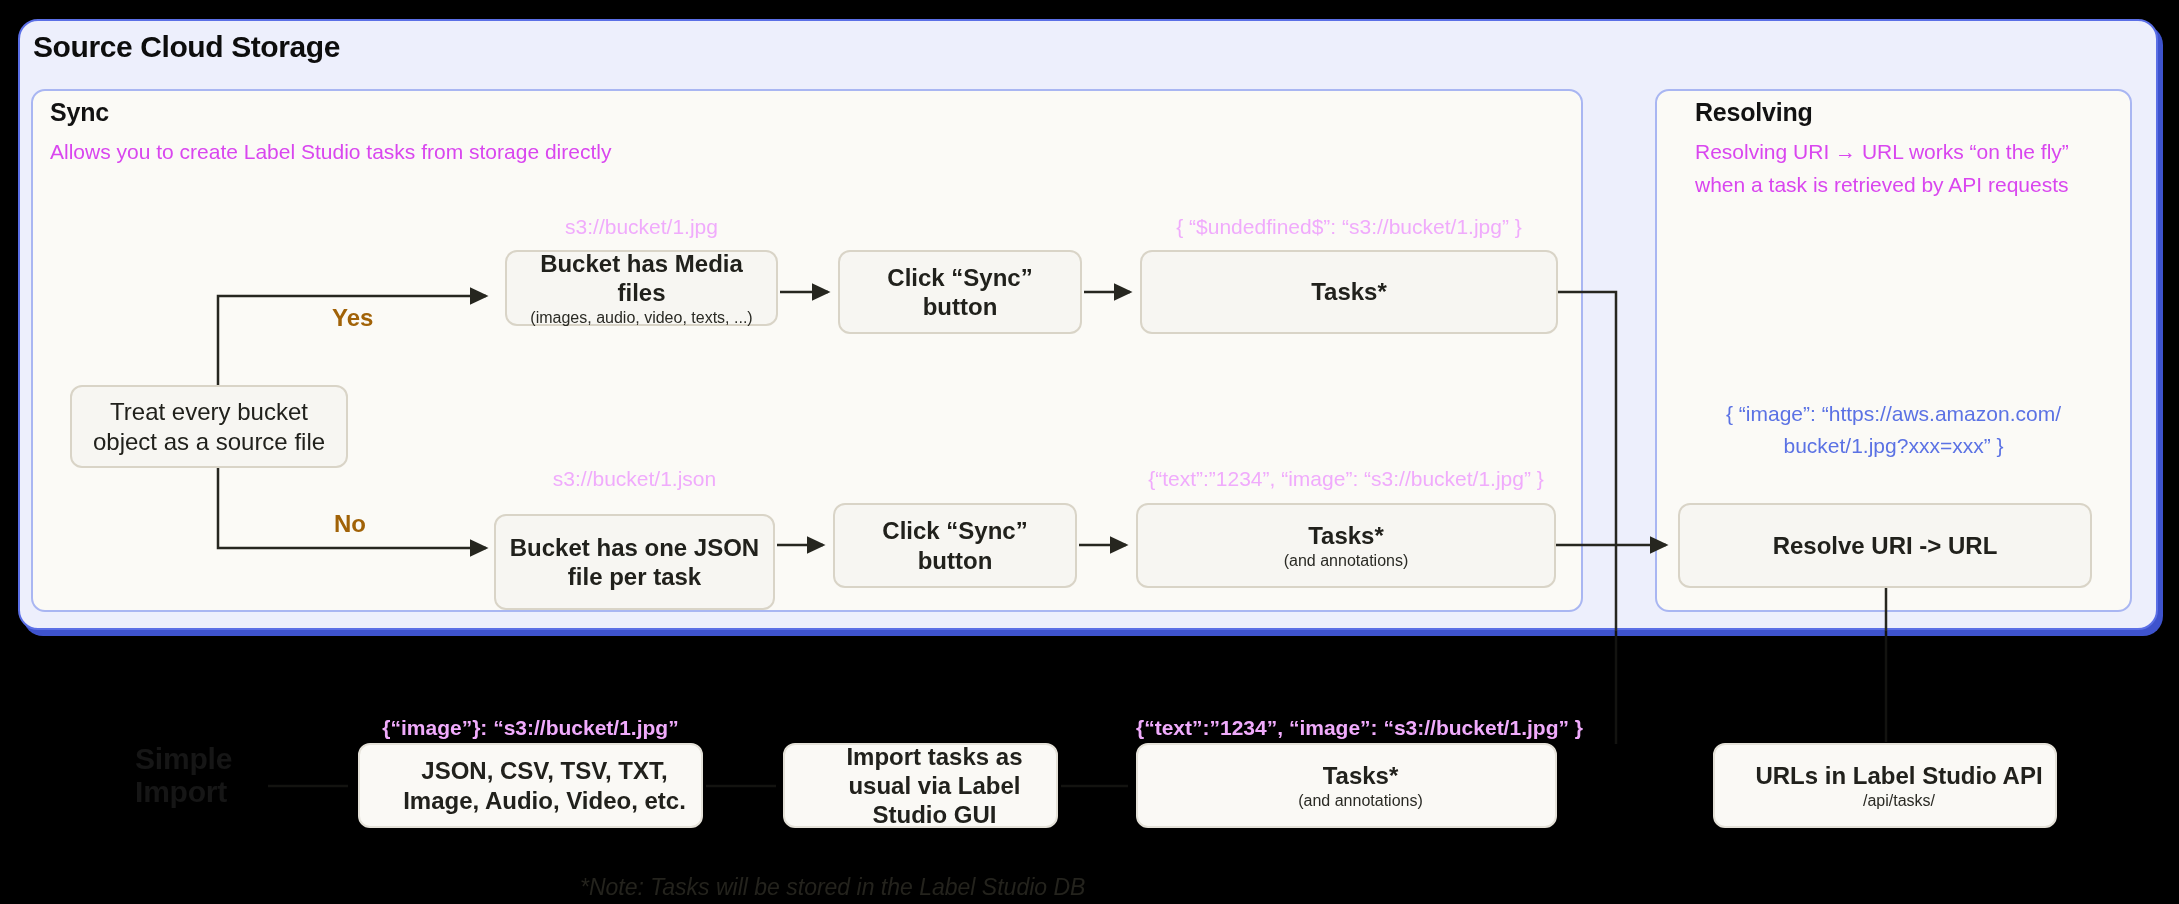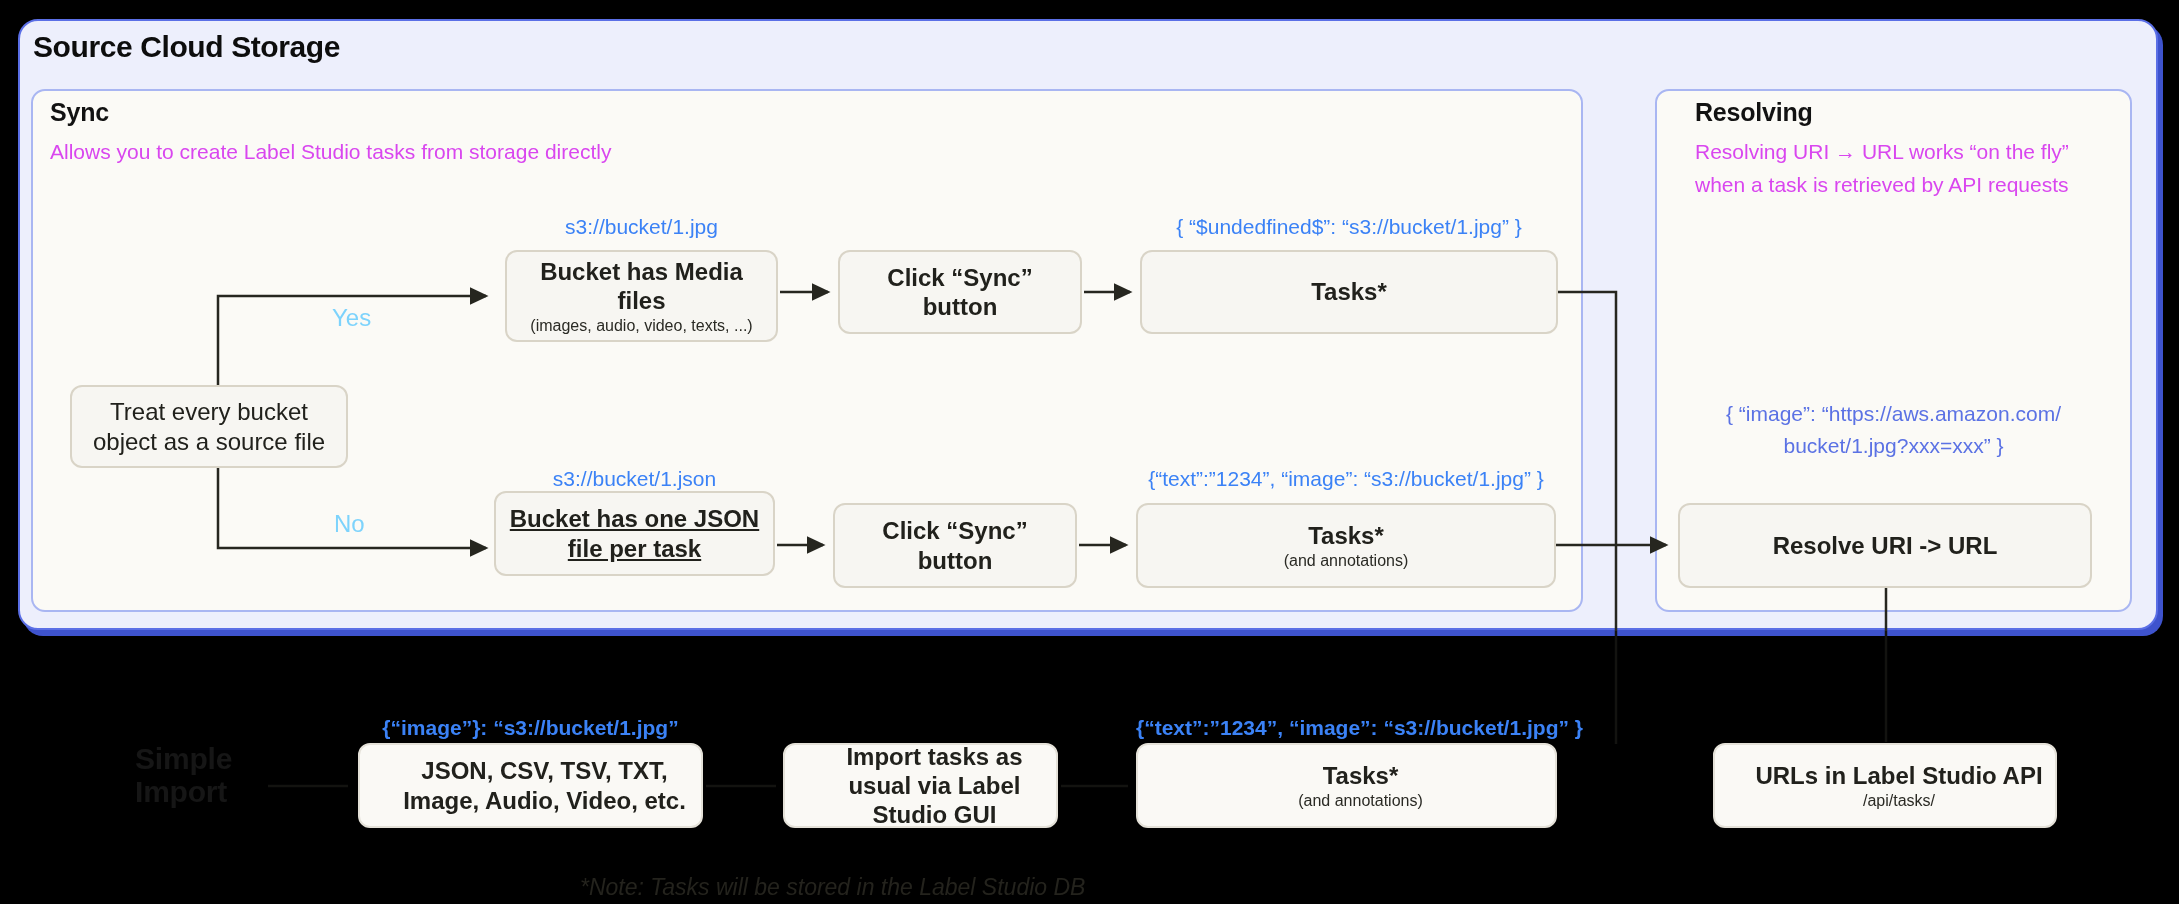--- a/index.html
+++ b/index.html
@@ -30,24 +30,24 @@
     position:absolute;background:#f7f6f2;border:2px solid #d9d4c7;border-radius:12px;
     display:flex;flex-direction:column;align-items:center;justify-content:center;
     text-align:center;color:#21211c;box-sizing:border-box;padding:4px 10px;
   }
   .flow-box .bt{font-size:24px;font-weight:600;line-height:1.22;}
   .flow-box .bs{font-size:16px;font-weight:400;color:#2a2a24;margin-top:2px;}
   .dark-box{
     background:#faf9f5;border:2px solid #e4e1d8;padding-left:38px;
   }
   .code-label{
-    position:absolute;font-size:21px;font-weight:500;color:#3b82f6;text-align:center;
+    position:absolute;font-size:21px;font-weight:500;color:#f0abfc;text-align:center;
     white-space:nowrap;
   }
-  .branch-label{position:absolute;font-size:24px;font-weight:400;color:#7dd3fc;}
+  .branch-label{position:absolute;font-size:24px;font-weight:700;color:#a16207;}
   .code-center{position:absolute;text-align:center;font-size:21px;font-weight:500;color:#5b72e4;line-height:1.5;}
   
   .ghost-title{
     position:absolute;left:135px;top:742px;width:150px;font-size:30px;font-weight:600;
     color:#161616;line-height:1.1;letter-spacing:-0.2px;
   }
   .note-text{
     position:absolute;left:580px;top:874px;font-size:23px;font-style:italic;font-weight:500;
     color:#24231d;white-space:nowrap;
   }
@@ -65,34 +65,34 @@
   <div class="panel-title" style="left:50px;top:98px;">Sync</div>
   <div class="panel-sub" style="left:50px;top:140px;">Allows you to create Label Studio tasks from storage directly</div>
 
   <div class="flow-box" style="left:70px;top:385px;width:278px;height:83px;">
     <div class="bt" style="font-weight:500;">Treat every bucket object as a source file</div>
   </div>
   <div class="branch-label" style="left:332px;top:304px;">Yes</div>
   <div class="branch-label" style="left:334px;top:510px;">No</div>
 
   <div class="code-label" style="left:505px;width:273px;top:215px;">s3://bucket/1.jpg</div>
-  <div class="flow-box" style="left:505px;top:250px;width:273px;height:92px;">
+  <div class="flow-box" style="left:505px;top:250px;width:273px;height:76px;">
     <div class="bt">Bucket has Media files</div>
     <div class="bs">(images, audio, video, texts, ...)</div>
   </div>
   <div class="flow-box" style="left:838px;top:250px;width:244px;height:84px;">
     <div class="bt">Click “Sync” button</div>
   </div>
   <div class="code-label" style="left:1140px;width:418px;top:215px;">{ “$undedfined$”: “s3://bucket/1.jpg” }</div>
   <div class="flow-box" style="left:1140px;top:250px;width:418px;height:84px;">
     <div class="bt">Tasks*</div>
   </div>
 
   <div class="code-label" style="left:494px;width:281px;top:467px;">s3://bucket/1.json</div>
-  <div class="flow-box" style="left:494px;top:491px;width:281px;height:85px;text-decoration:underline;">
+  <div class="flow-box" style="left:494px;top:514px;width:281px;height:96px;">
     <div class="bt">Bucket has one JSON file per task</div>
   </div>
   <div class="flow-box" style="left:833px;top:503px;width:244px;height:85px;">
     <div class="bt">Click “Sync” button</div>
   </div>
   <div class="code-label" style="left:1136px;width:420px;top:467px;">{“text”:”1234”,  “image”: “s3://bucket/1.jpg” }</div>
   <div class="flow-box" style="left:1136px;top:503px;width:420px;height:85px;">
     <div class="bt">Tasks*</div>
     <div class="bs">(and annotations)</div>
   </div>

